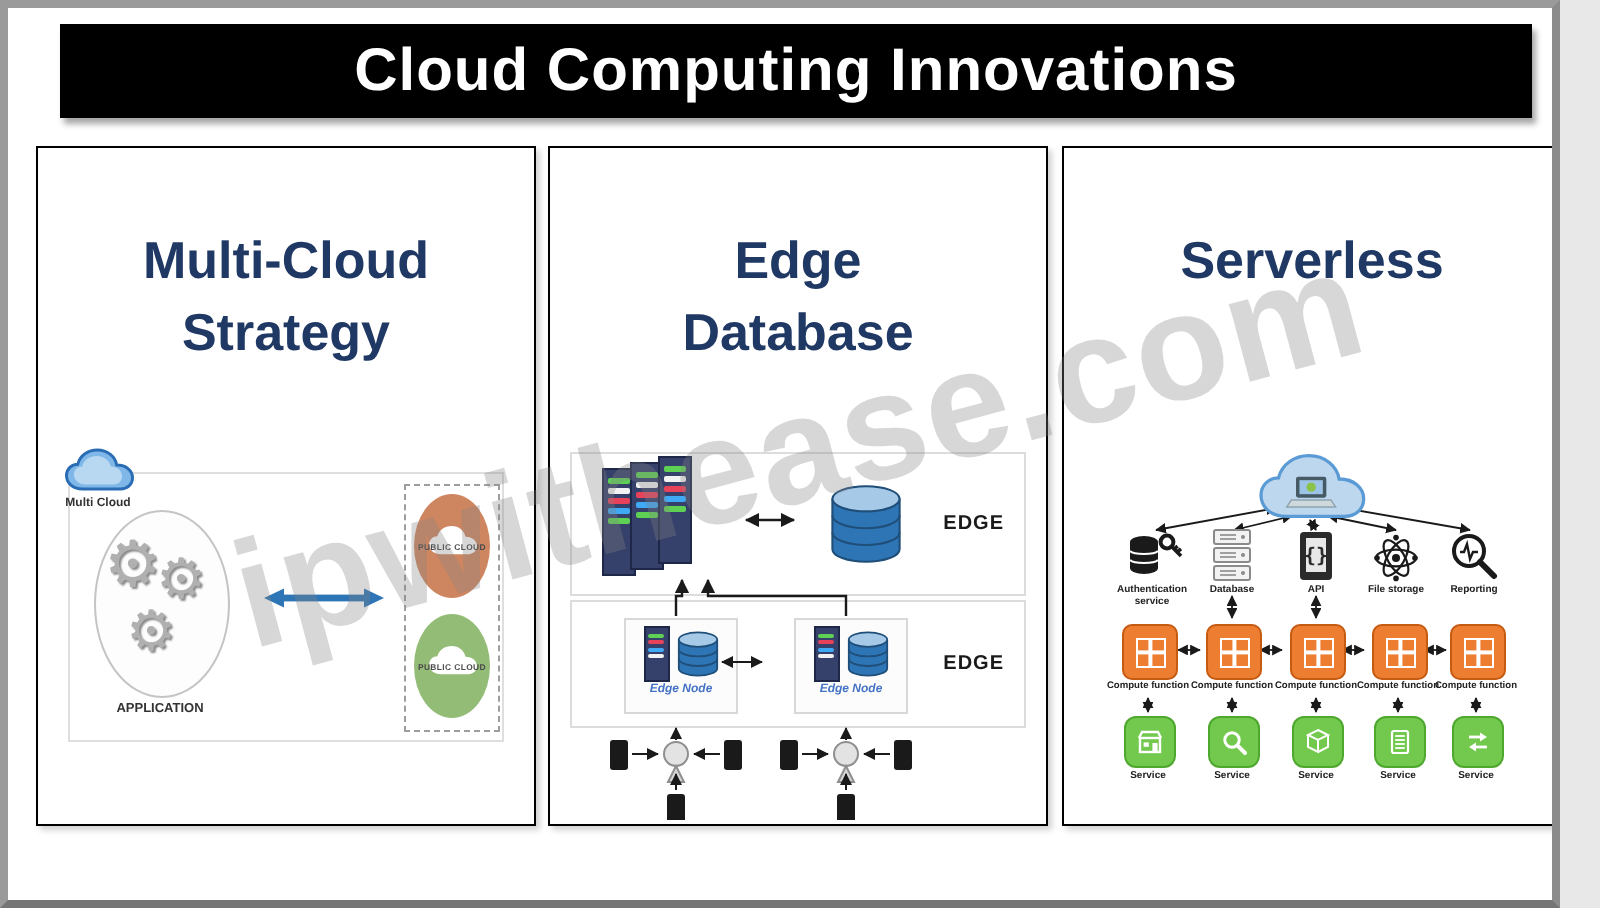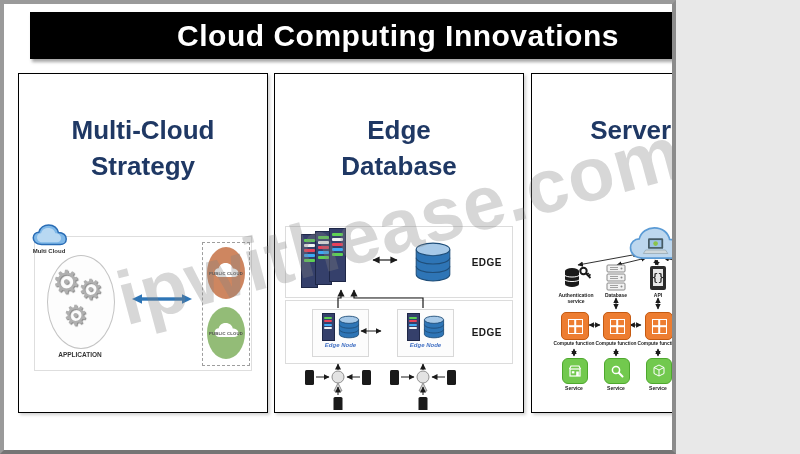--- a/index.html
+++ b/index.html
@@ -1,16 +1,16 @@
 <!DOCTYPE html>
 <html><head>
 <meta charset="utf-8">
 <style>
   html,body{margin:0;padding:0;background:#e8e8e8;font-family:"Liberation Sans",sans-serif;}
-  .frame{position:relative;width:676px;height:454px;box-sizing:border-box;background:#fff;
+  .frame{position:relative;width:780px;height:454px;box-sizing:border-box;background:#fff;
          border:4px solid #9a9a9a;border-right-color:#8b8b8b;border-bottom-color:#757575;overflow:hidden;}
   .titlebar{position:absolute;left:26px;top:8px;width:736px;height:47px;background:#000;color:#fff;
             display:flex;align-items:center;justify-content:center;font-size:30px;font-weight:bold;
             letter-spacing:.5px;box-shadow:2px 3px 3px rgba(0,0,0,.35);z-index:2;}
   .panel{position:absolute;top:69px;width:248px;height:338px;background:#fff;border:1px solid #000000;
          box-shadow:2px 2px 3px rgba(0,0,0,.18);z-index:1;}
   .p1{left:14px}.p2{left:270px}.p3{left:527px}
   .ptitle{position:absolute;top:38px;left:0;right:0;text-align:center;font-size:26px;line-height:1.4;
           font-weight:bold;color:#1F3864;}
   .watermark{position:absolute;left:104px;top:254px;font-size:76px;font-weight:bold;white-space:nowrap;

